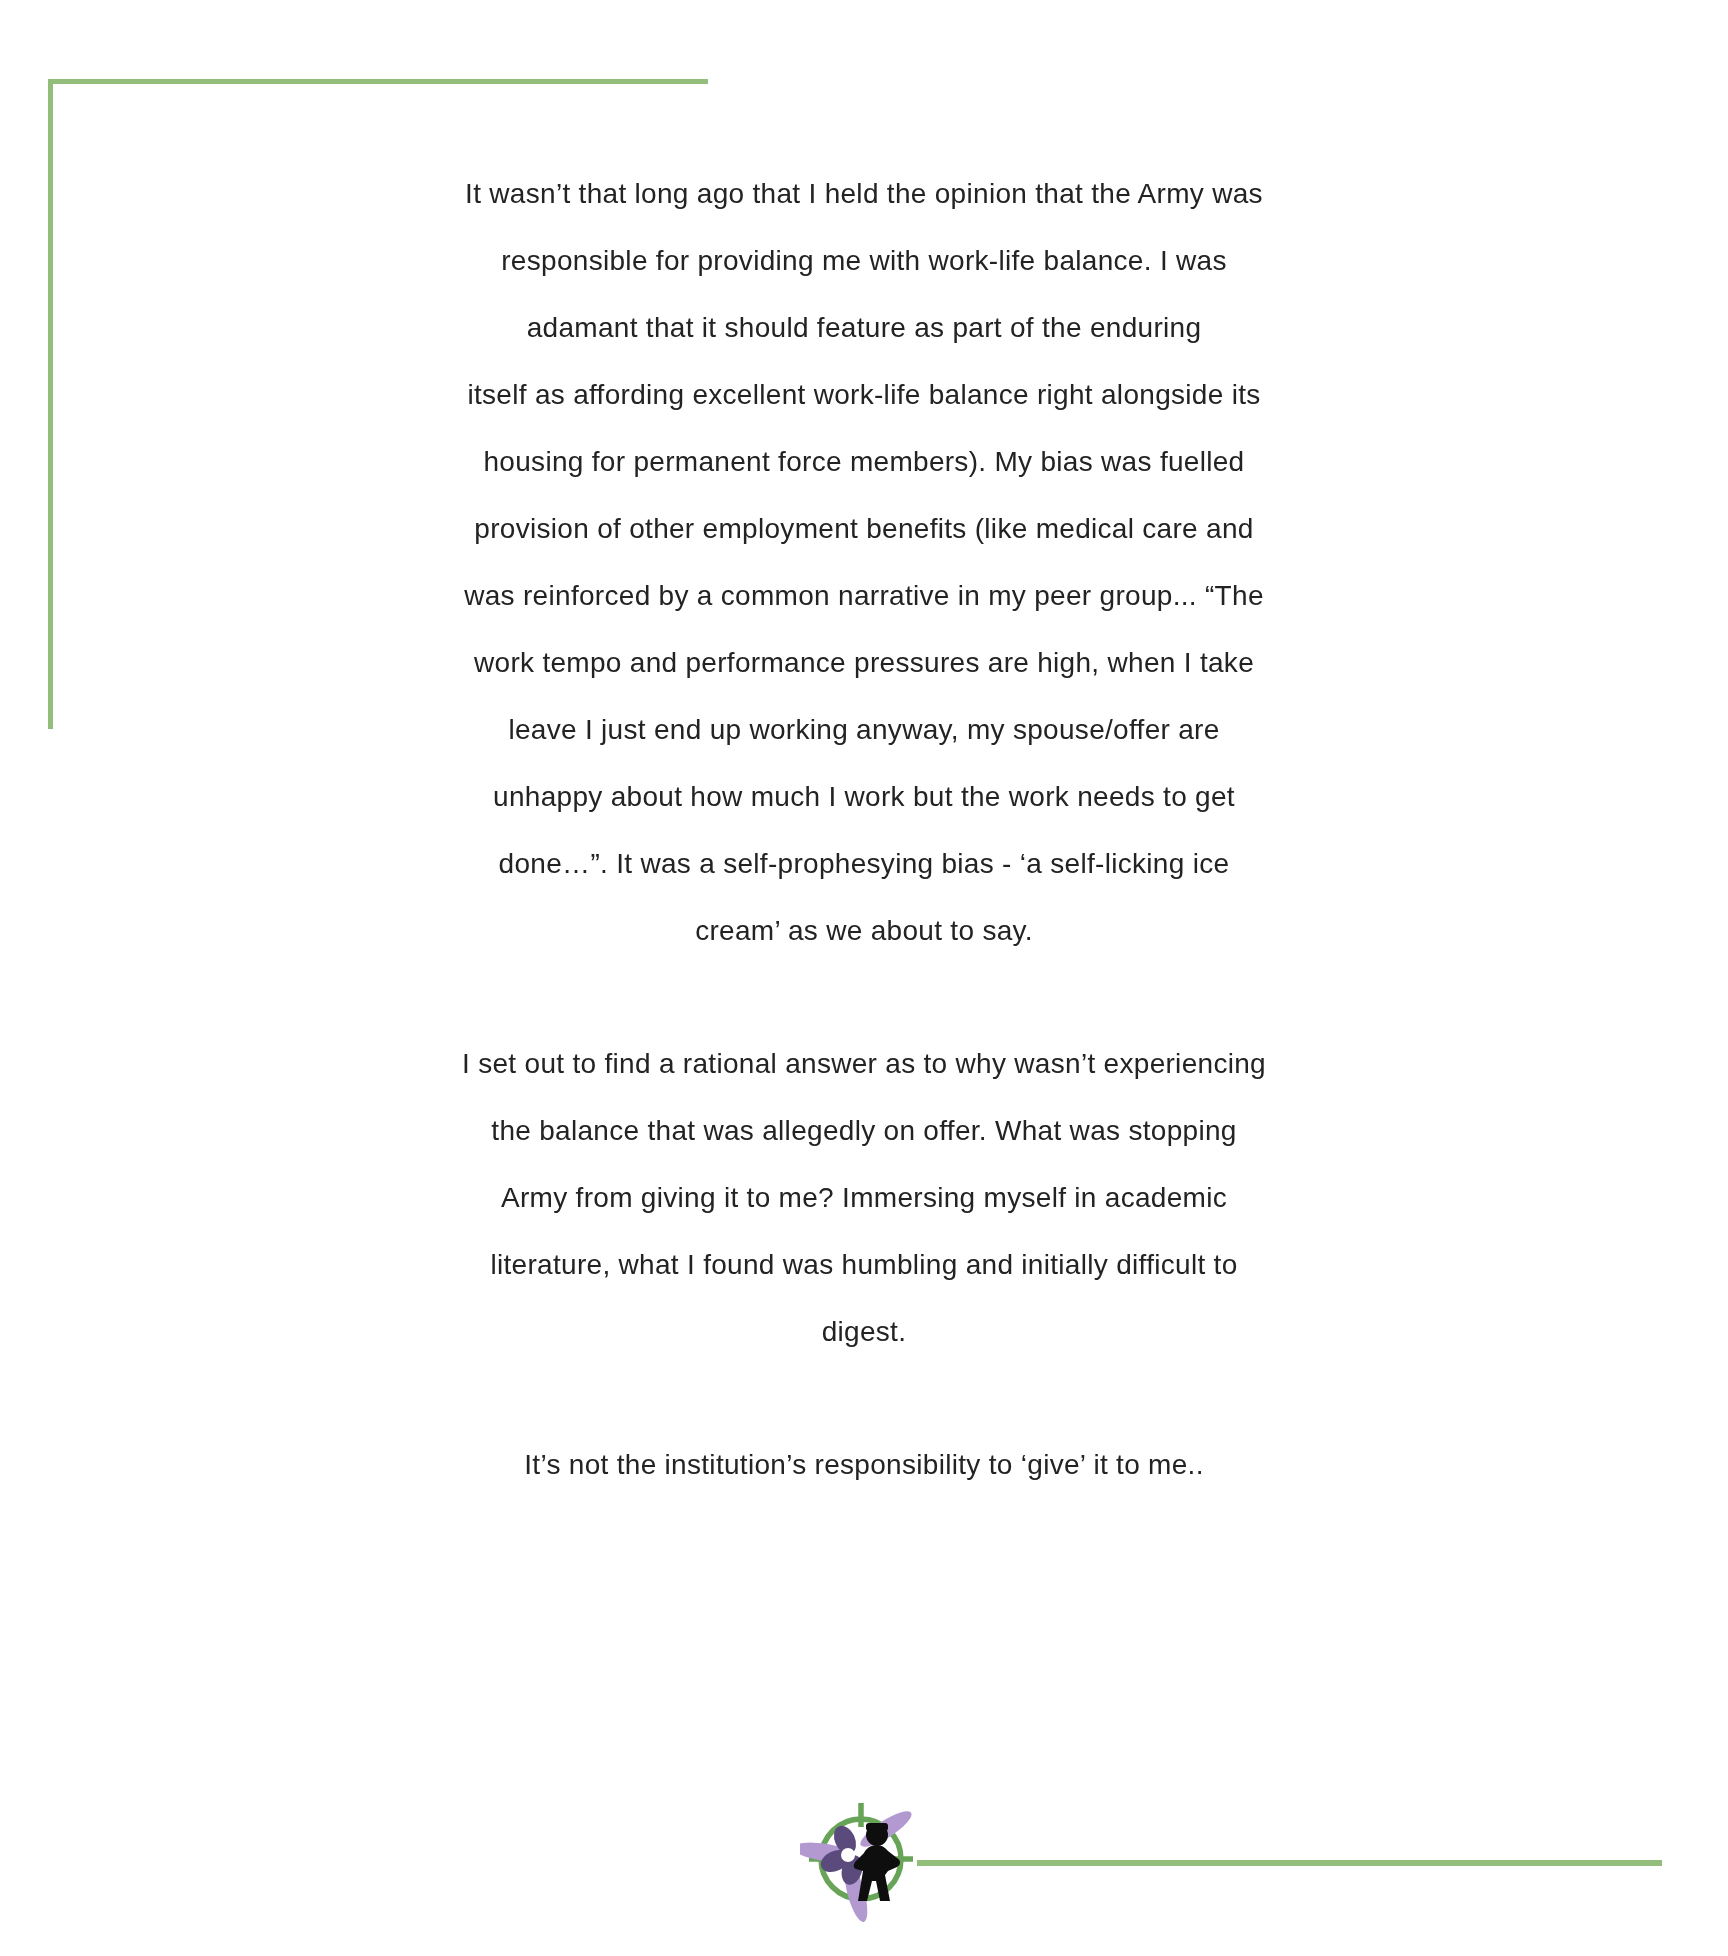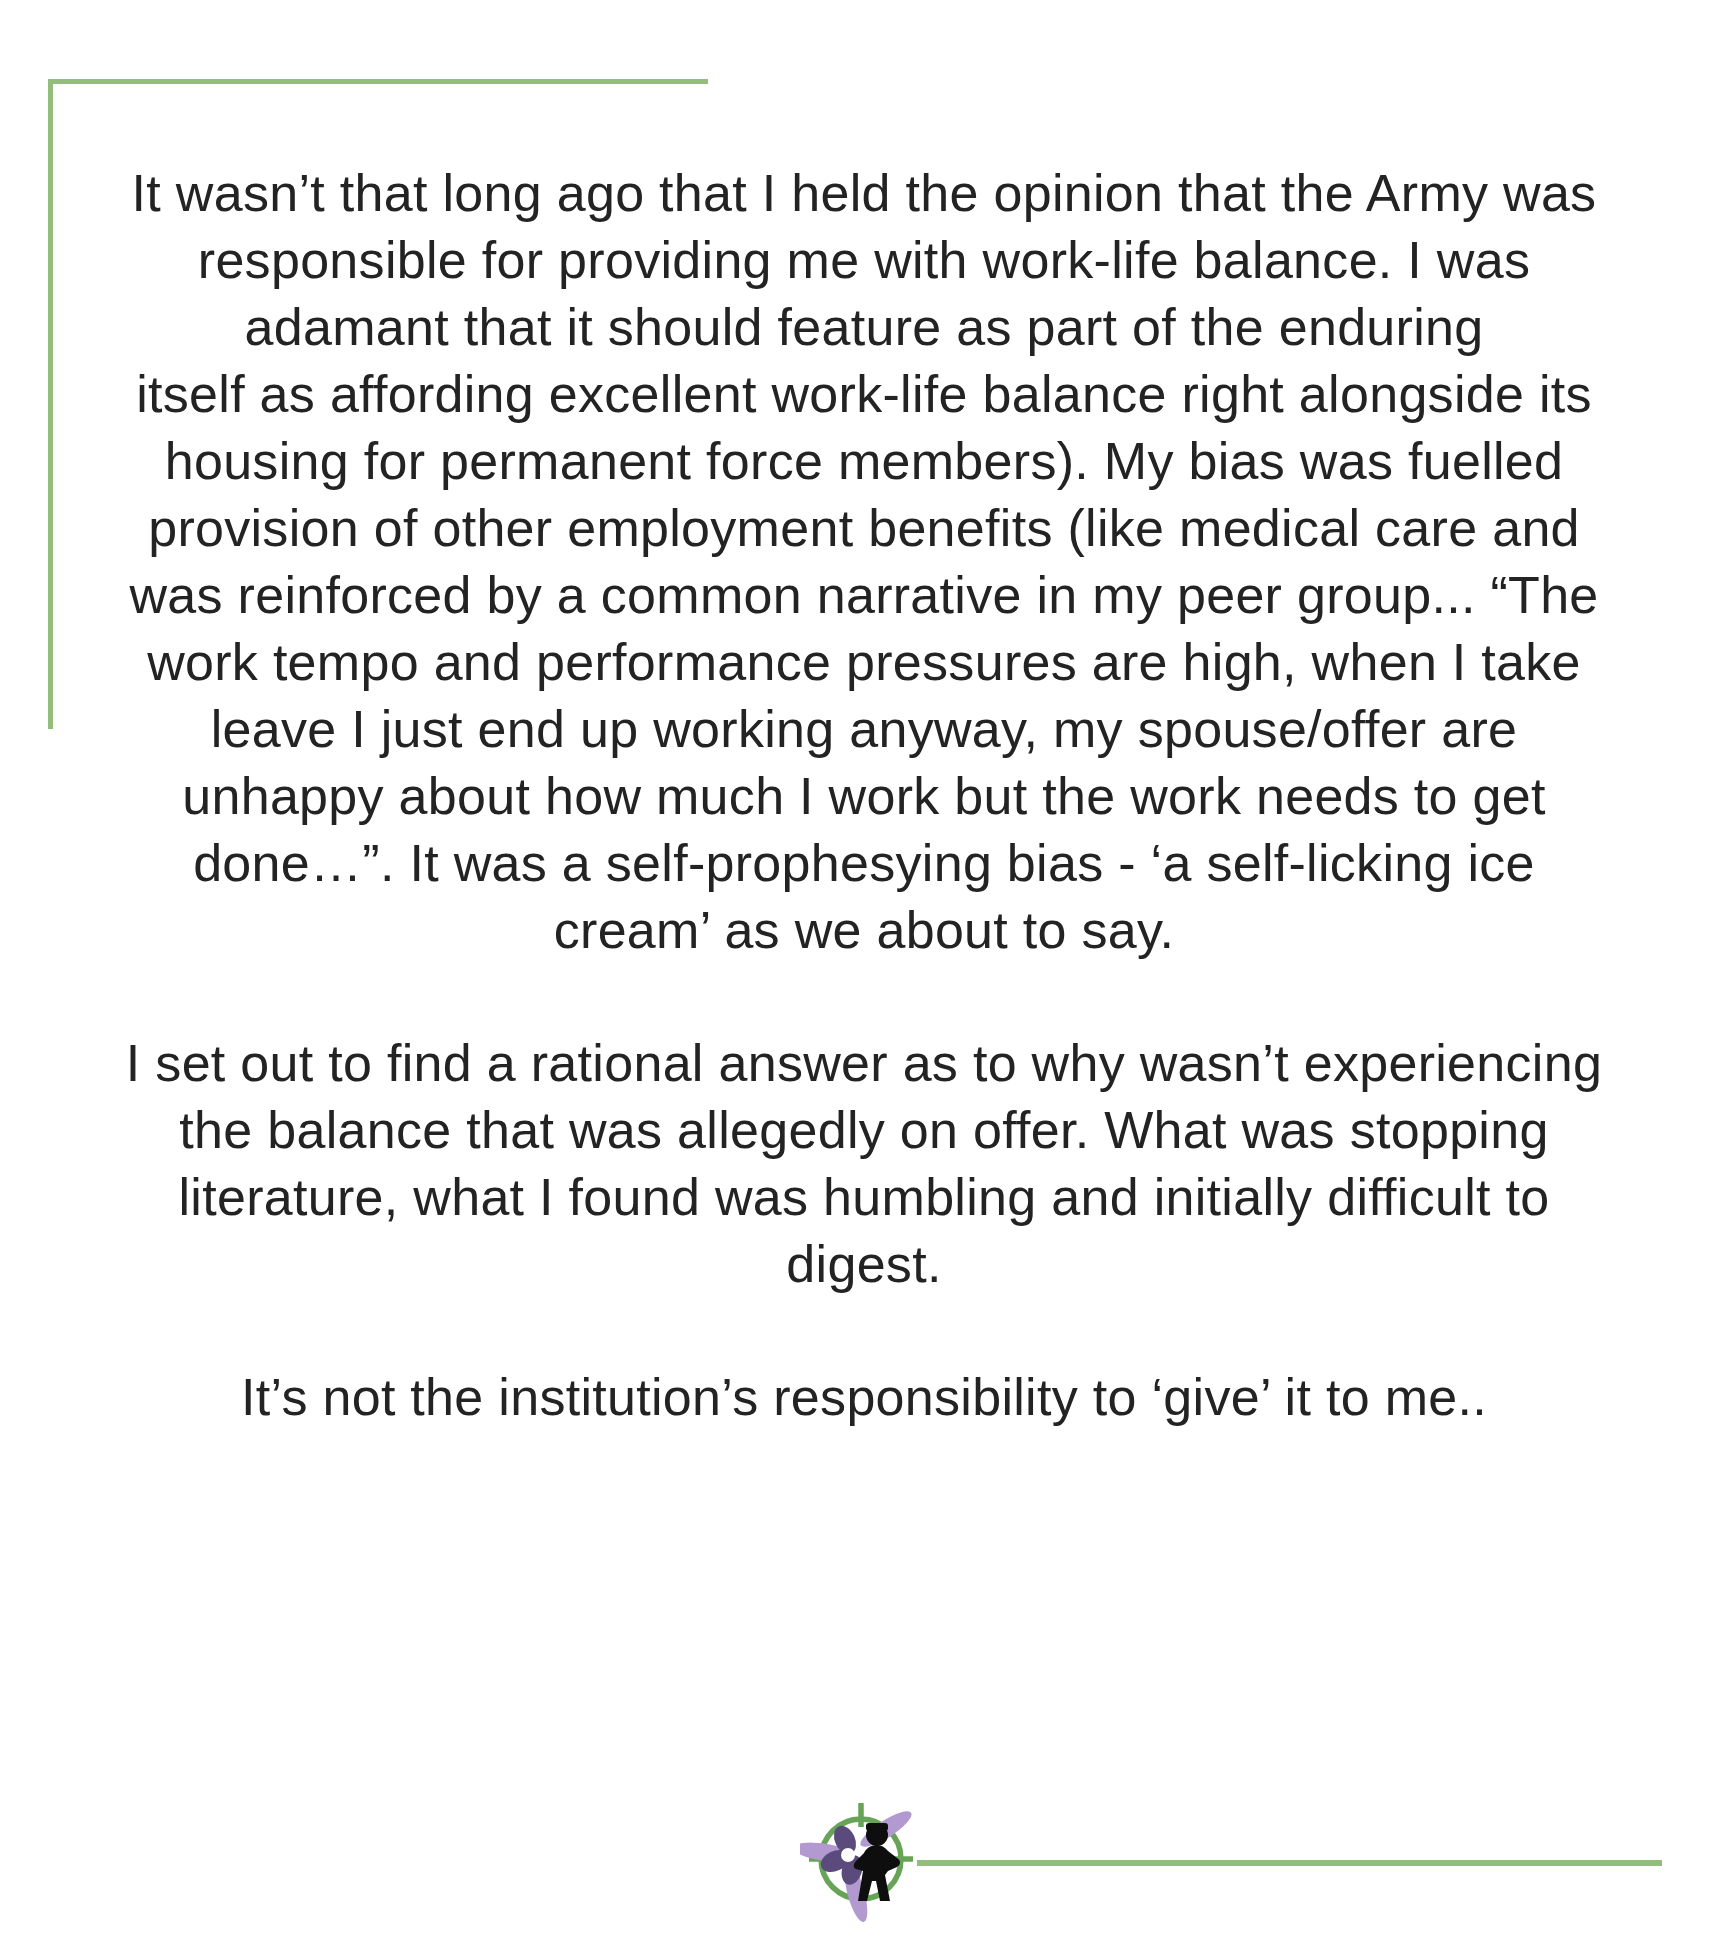--- a/index.html
+++ b/index.html
@@ -19,21 +19,21 @@
     color:var(--text);
   }
   .corner-frame{
     position:absolute;left:48px;top:79px;width:660px;height:650px;
     border-top:5px solid var(--accent-green);
     border-left:5px solid var(--accent-green);
   }
   .article{
     position:absolute;left:84px;top:160px;width:1560px;
     text-align:center;
-    font-size:52px;line-height:67px;letter-spacing:0.3px;
+    font-size:28px;line-height:67px;letter-spacing:0.3px;
     font-weight:400;
   }
   .para{margin:0 0 66px 0;}
   .para:last-child{margin-bottom:0;}
   .line{display:block;white-space:nowrap;}
   .seg{font-weight:400;}
   .seg.bold{font-weight:400;}
   .footer{
     position:absolute;left:0;top:1790px;width:1728px;height:140px;
   }
@@ -61,20 +61,21 @@
       <div class="line"><span class="seg">was reinforced by a common narrative in my peer group... </span><span class="seg bold">“The</span></div>
       <div class="line"><span class="seg bold">work tempo and performance pressures are high, when I take</span></div>
       <div class="line"><span class="seg bold">leave I just end up working anyway, my spouse/offer are</span></div>
       <div class="line"><span class="seg bold">unhappy about how much I work but the work needs to get</span></div>
       <div class="line"><span class="seg bold">done…”.</span><span class="seg"> It was a self-prophesying bias - ‘a self-licking ice</span></div>
       <div class="line"><span class="seg">cream’ as we about to say.</span></div>
     </div>
     <div class="para">
       <div class="line"><span class="seg">I set out to find a rational answer as to why wasn’t experiencing</span></div>
       <div class="line"><span class="seg">the balance that was allegedly on offer. What was stopping</span></div>
+      <div class="line"><span class="seg">Army from giving it to me? Immersing myself in academic</span></div>
       <div class="line"><span class="seg">literature, what I found was humbling and initially difficult to</span></div>
       <div class="line"><span class="seg">digest.</span></div>
     </div>
     <div class="para">
       <div class="line"><span class="seg">It’s not the institution’s responsibility to ‘give’ it to me..</span></div>
     </div>
   </div>
 
 <div class="footer">
   <svg class="logo" viewBox="0 0 126 126" xmlns="http://www.w3.org/2000/svg" aria-hidden="true">

